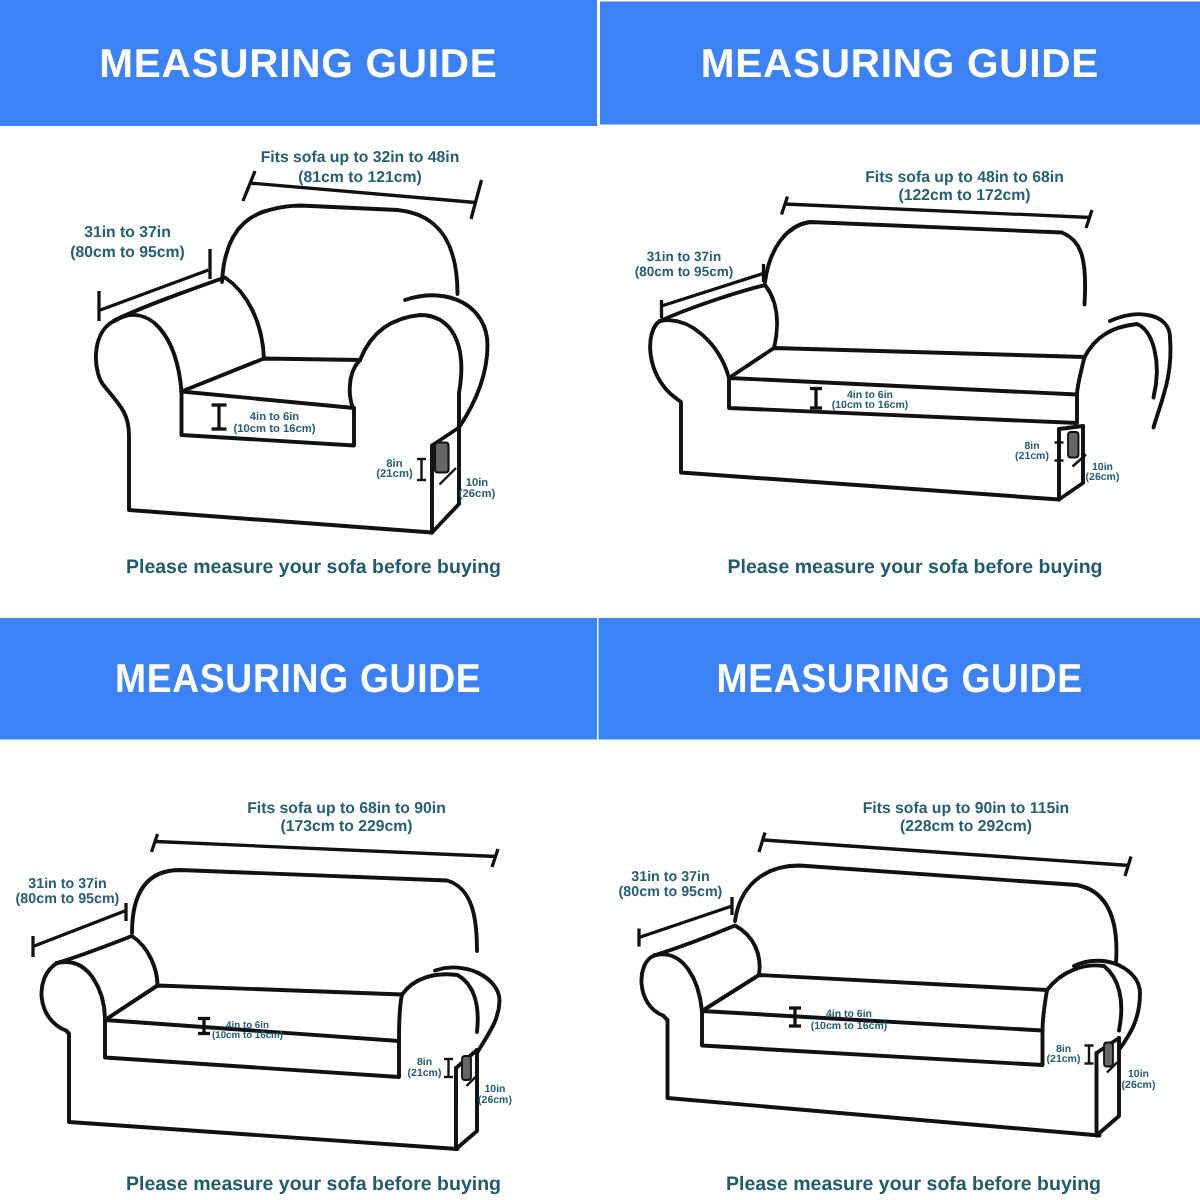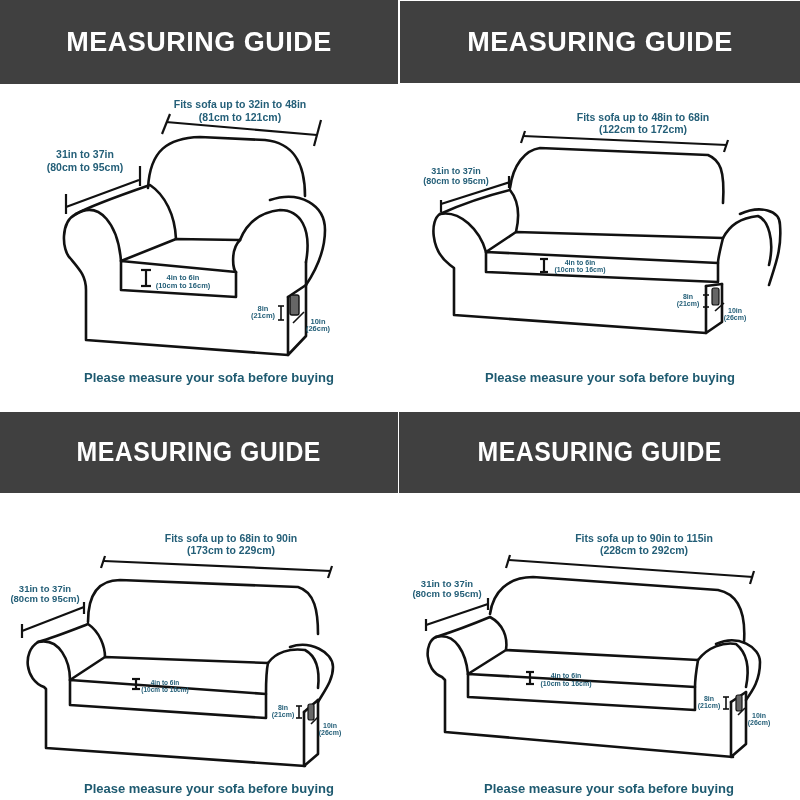--- a/index.html
+++ b/index.html
@@ -1,18 +1,18 @@
 <!DOCTYPE html>
 <html><head>
 <meta charset="utf-8">
 <style>
   html, body { margin:0; padding:0; background:#ffffff; }
   body { width:800px; height:800px; position:relative; overflow:hidden; font-family:"Liberation Sans", sans-serif; }
   .panel { position:absolute; background:#fff; overflow:hidden; }
-  .banner { position:absolute; left:0; right:0; top:0; background:#404040; display:flex; align-items:center; justify-content:center; }
+  .banner { position:absolute; left:0; right:0; top:0; background:#3b82f6; display:flex; align-items:center; justify-content:center; }
   .banner-title { color:#ffffff; font-weight:bold; font-size:27px; letter-spacing:0.5px; font-family:"Liberation Sans", sans-serif; }
   .bottom .banner-title { font-family:"Liberation Sans", sans-serif; transform:scaleX(0.92); }
   .drawing { position:absolute; left:0; top:0; }
   .caption { position:absolute; left:0; right:0; text-align:center; color:#1e5a70; font-weight:bold; font-size:13px;margin-left:20px; }
   svg text { font-family:"Liberation Sans", sans-serif; font-weight:bold; fill:#245f78; }
   .stroke { fill:none; stroke:#111; stroke-width:2.6; stroke-linecap:round; stroke-linejoin:round; }
   .stroke-thin { fill:none; stroke:#111; stroke-width:1.6; }
   .dim { fill:none; stroke:#111; stroke-width:2.2; }
 </style>
 </head>

